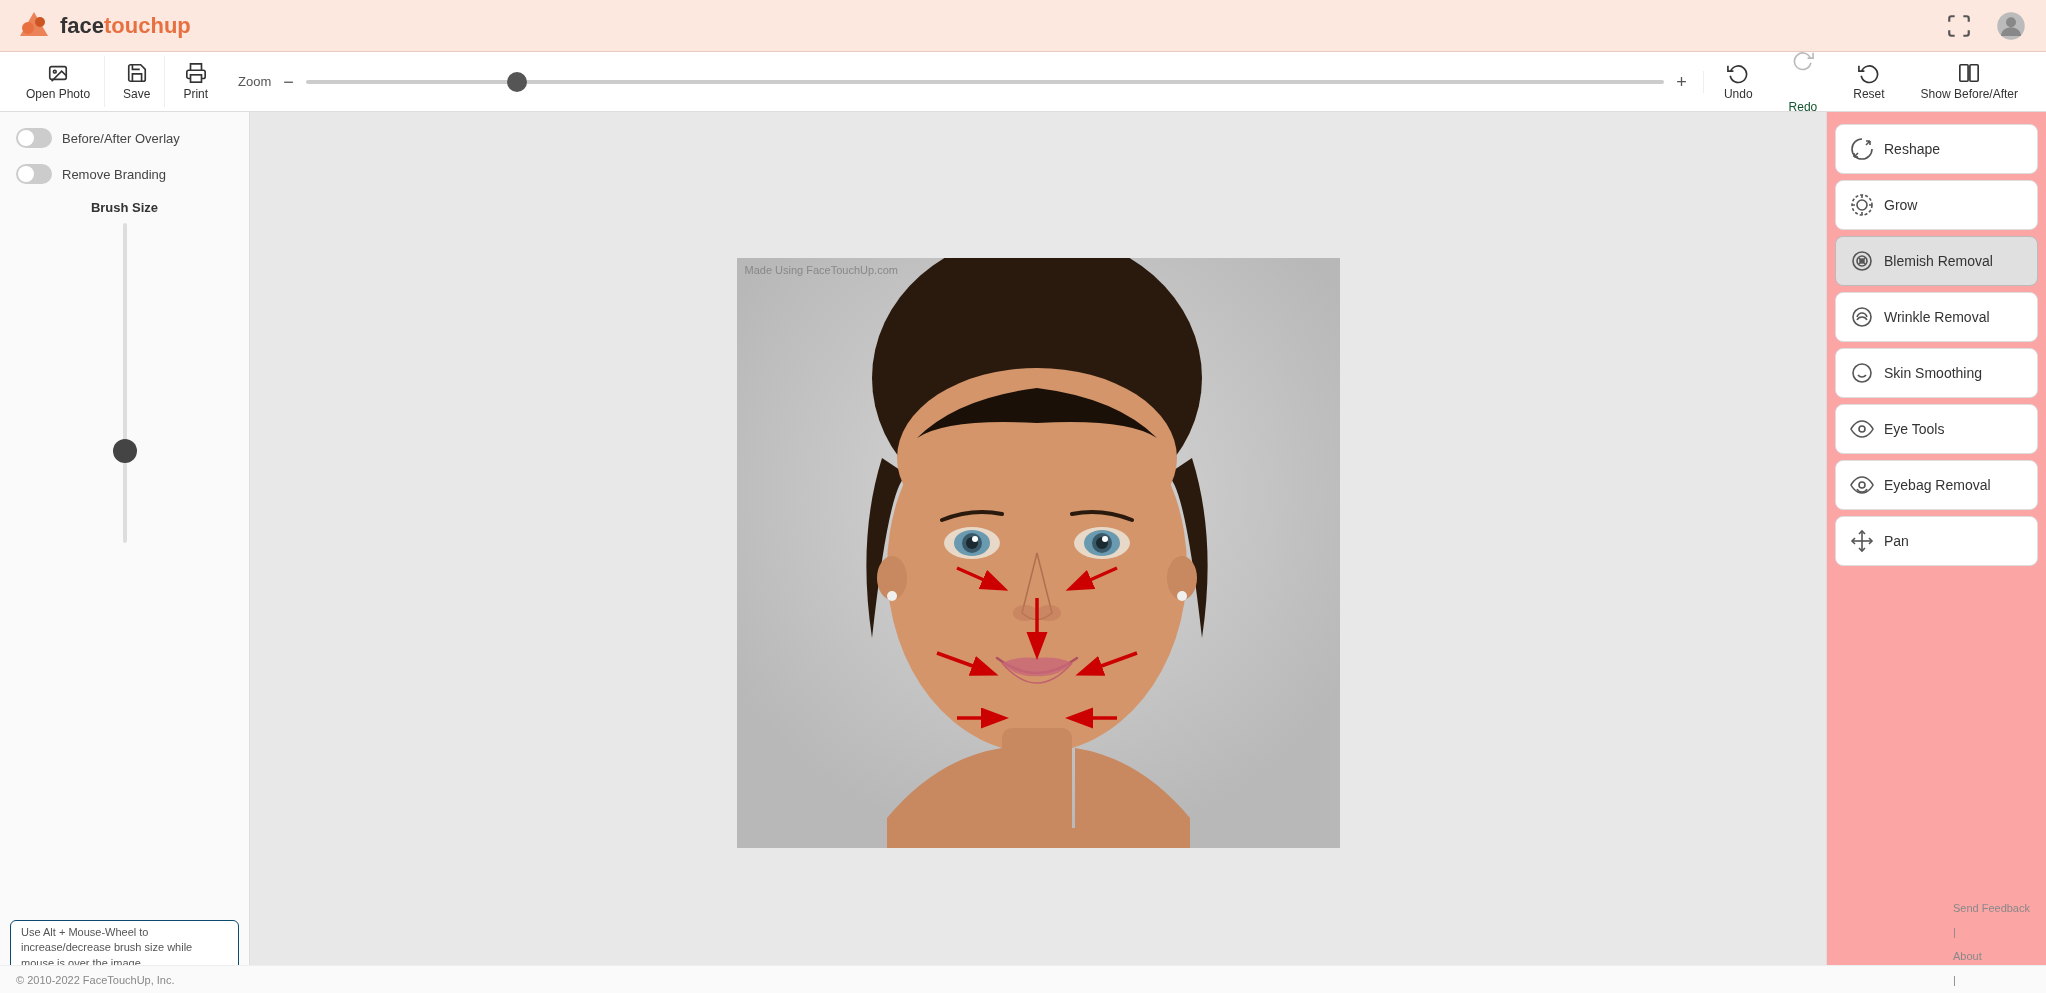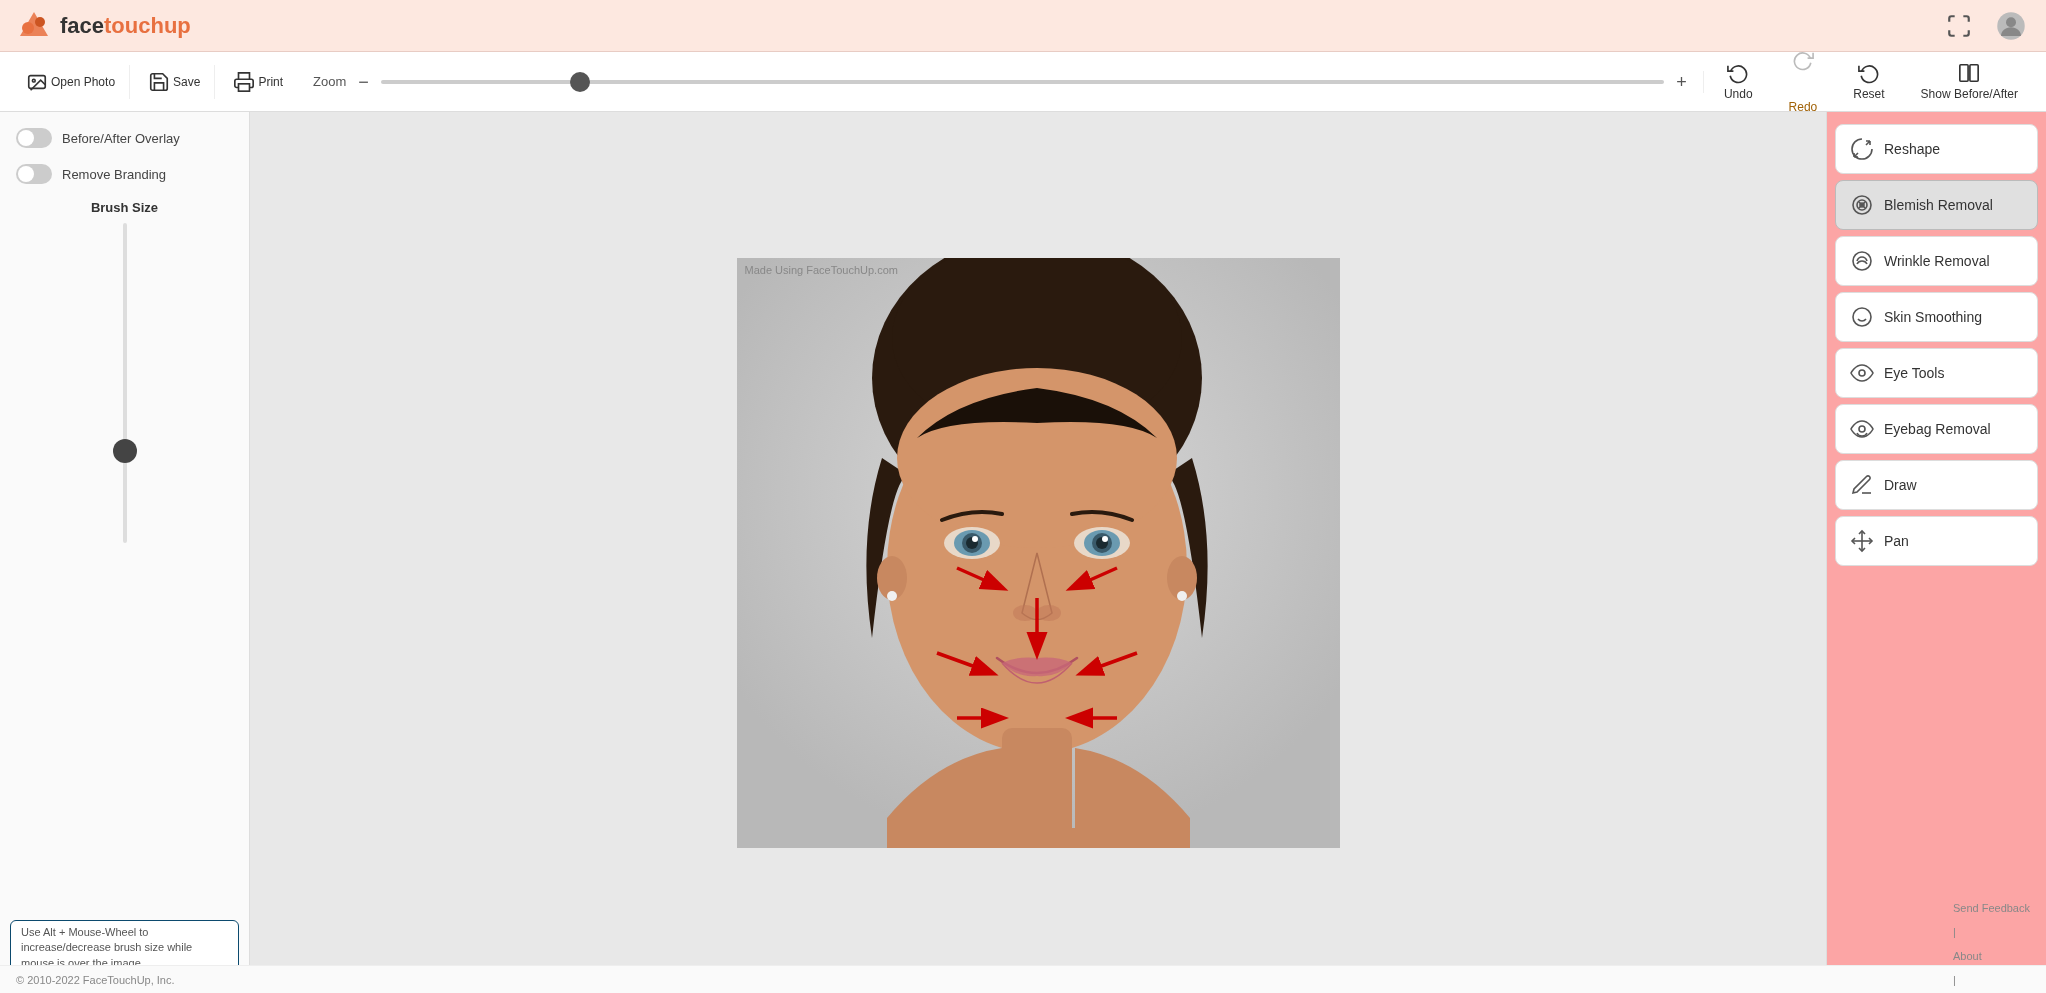--- a/index.html
+++ b/index.html
@@ -44,20 +44,21 @@
       background: #fff;
       height: 60px;
       display: flex;
       align-items: center;
       padding: 0 12px;
       border-bottom: 1px solid #ddd;
       gap: 4px;
     }
     .toolbar-btn {
       display: flex;
+      flex-direction: column;
       align-items: center;
       gap: 3px;
       padding: 6px 14px;
       background: none;
       border: none;
       cursor: pointer;
       color: #333;
       font-size: 12px;
       border-right: 1px solid #eee;
     }
@@ -385,21 +386,21 @@
         <polyline points="1,4 1,10 7,10"></polyline>
         <path d="M3.51 15a9 9 0 1 0 .49-5"></path>
       </svg>
       <span>Undo</span>
     </button>
     <button class="toolbar-action disabled">
       <svg viewBox="0 0 24 24" fill="none" stroke="#bbb" stroke-width="1.8">
         <polyline points="23,4 23,10 17,10"></polyline>
         <path d="M20.49 15a9 9 0 1 1-.49-5"></path>
       </svg>
-      <span style="color:#a16207;margin-top:26px;">Redo</span>
+      <span style="color:#14532d;margin-top:26px;">Redo</span>
     </button>
     <button class="toolbar-action">
       <svg viewBox="0 0 24 24" fill="none" stroke="currentColor" stroke-width="1.8">
         <polyline points="1,4 1,10 7,10"></polyline>
         <path d="M3.51 15a9 9 0 1 0 .49-5"></path>
       </svg>
       <span>Reset</span>
     </button>
     <button class="toolbar-action">
       <svg viewBox="0 0 24 24" fill="none" stroke="currentColor" stroke-width="1.8">
@@ -548,20 +549,28 @@
     <button class="tool-btn">
       <svg viewBox="0 0 24 24" fill="none" stroke="currentColor" stroke-width="1.6">
         <path d="M12 2C6.5 2 2 6.5 2 12s4.5 10 10 10 10-4.5 10-10"></path>
         <path d="M16 8l4-4m0 0l-4 0m4 0l0 4"></path>
         <path d="M8 16l-4 4m0 0l4 0m-4 0l0-4"></path>
       </svg>
       <span class="tool-label">Reshape</span>
     </button>
 
 
+    <button class="tool-btn">
+      <svg viewBox="0 0 24 24" fill="none" stroke="currentColor" stroke-width="1.6">
+        <circle cx="12" cy="12" r="5"></circle>
+        <circle cx="12" cy="12" r="10" stroke-dasharray="3 2"></circle>
+        <path d="M12 2v3M12 19v3M2 12h3M19 12h3"></path>
+      </svg>
+      <span class="tool-label">Grow</span>
+    </button>
 
     <button class="tool-btn active">
       <svg viewBox="0 0 24 24" fill="none" stroke="currentColor" stroke-width="1.6">
         <circle cx="12" cy="12" r="9"></circle>
         <circle cx="12" cy="12" r="5"></circle>
         <circle cx="12" cy="12" r="2"></circle>
         <path d="M9 9l6 6M15 9l-6 6"></path>
       </svg>
       <span class="tool-label">Blemish Removal</span>
     </button>
@@ -595,27 +604,20 @@
 
     <button class="tool-btn">
       <svg viewBox="0 0 24 24" fill="none" stroke="currentColor" stroke-width="1.6">
         <path d="M1 12s4-8 11-8 11 8 11 8-4 8-11 8-11-8-11-8z"></path>
         <circle cx="12" cy="12" r="3"></circle>
         <path d="M7 16c1 2 3 3 5 3s4-1 5-3"></path>
       </svg>
       <span class="tool-label">Eyebag Removal</span>
     </button>
 
-    <button class="tool-btn">
-      <svg viewBox="0 0 24 24" fill="none" stroke="currentColor" stroke-width="1.6">
-        <path d="M12 20h9"></path>
-        <path d="M16.5 3.5a2.121 2.121 0 0 1 3 3L7 19l-4 1 1-4L16.5 3.5z"></path>
-      </svg>
-      <span class="tool-label">Draw</span>
-    </button>
 
     <button class="tool-btn">
       <svg viewBox="0 0 24 24" fill="none" stroke="currentColor" stroke-width="1.6">
         <path d="M5 9l-3 3 3 3M9 5l3-3 3 3M15 19l-3 3-3-3M19 9l3 3-3 3M12 12h.01"></path>
         <line x1="3" y1="12" x2="21" y2="12"></line>
         <line x1="12" y1="3" x2="12" y2="21"></line>
       </svg>
       <span class="tool-label">Pan</span>
     </button>
 

